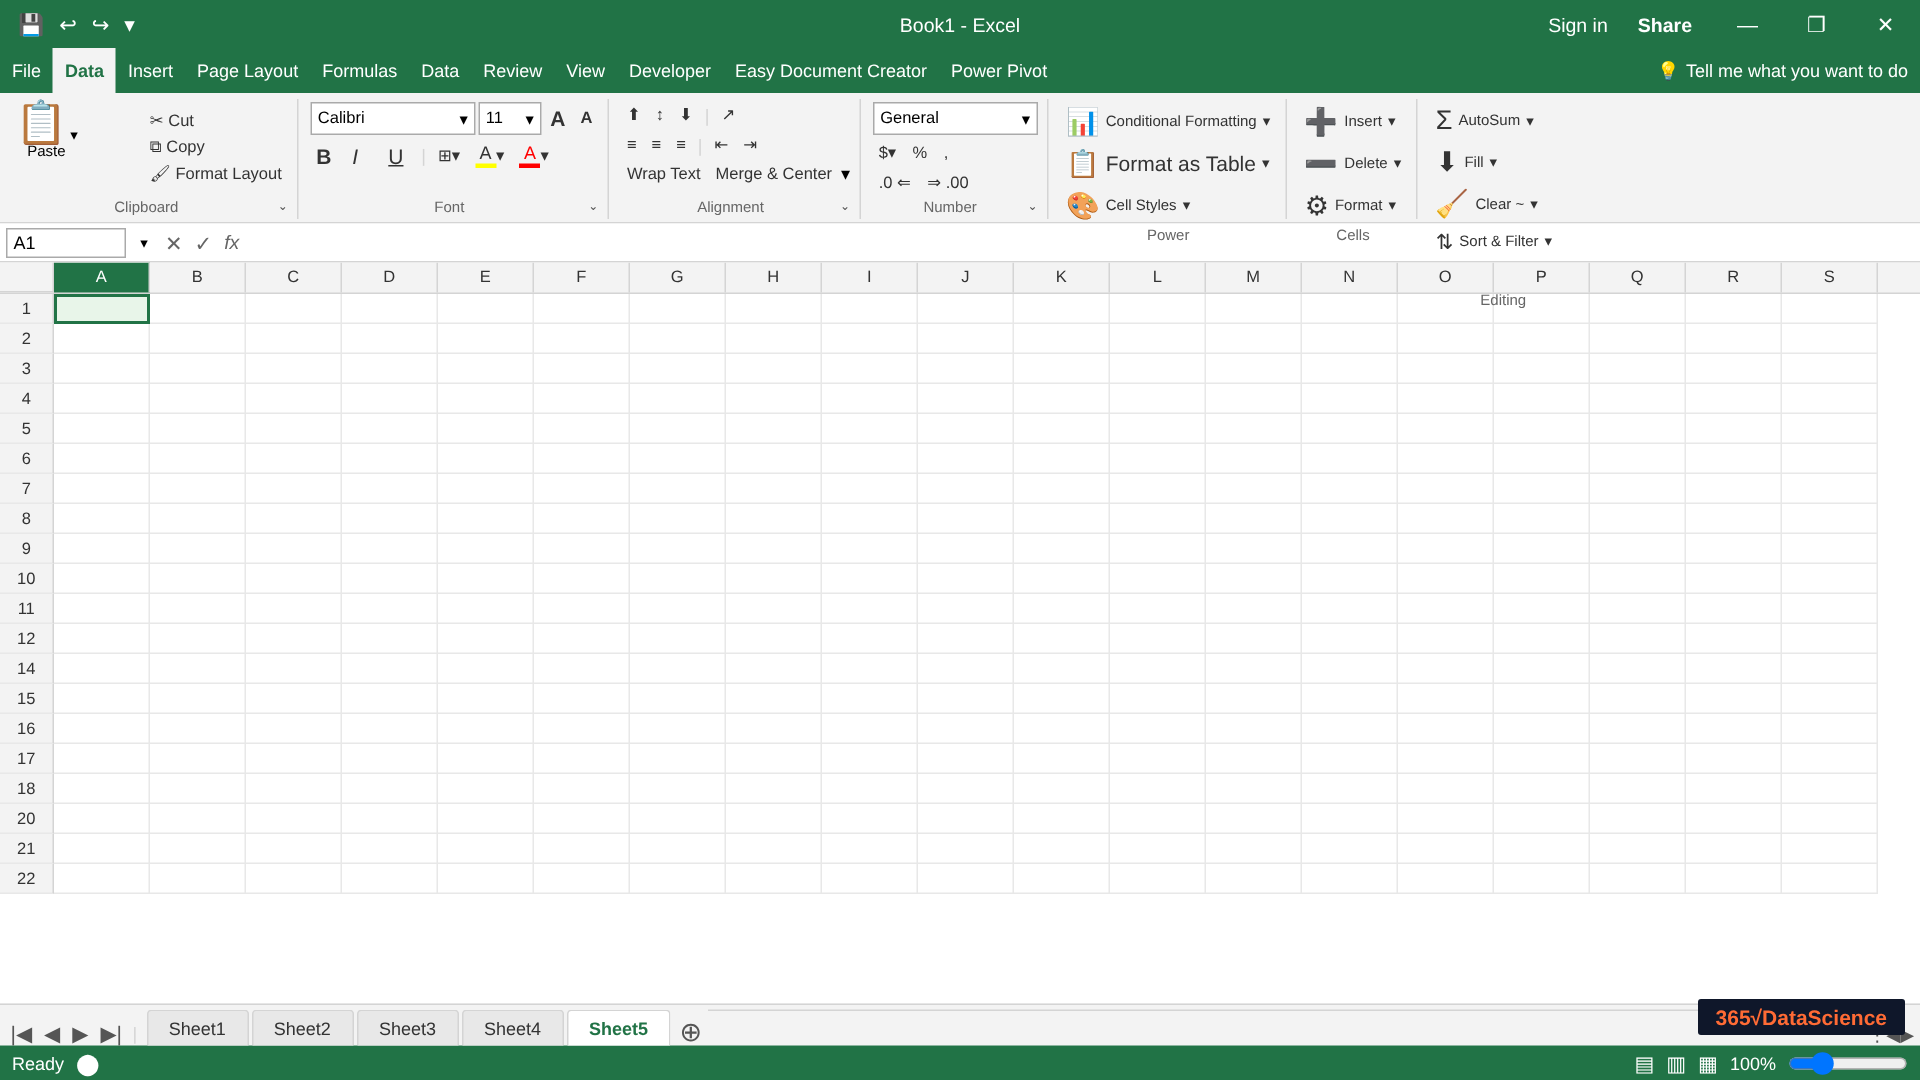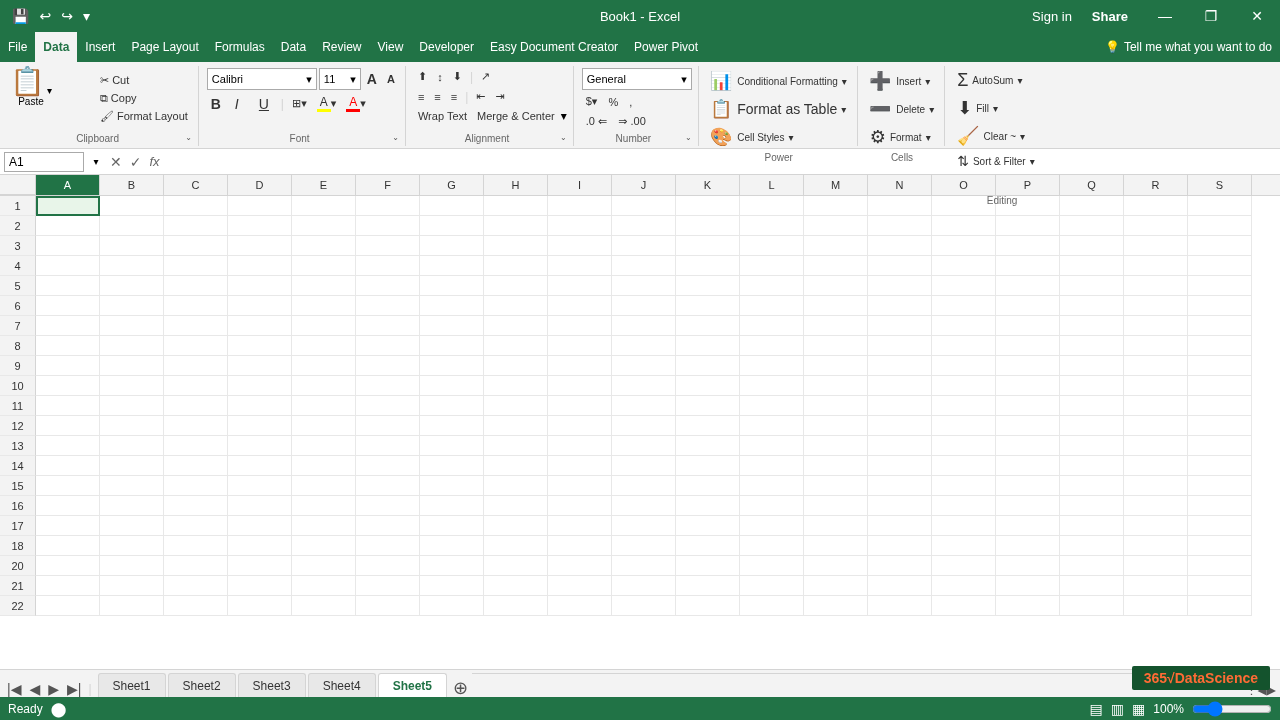--- a/index.html
+++ b/index.html
@@ -403,21 +403,21 @@
       align-items: center;
       justify-content: space-between;
       cursor: pointer;
     }
 
     
     #watermark {
       position: fixed;
       bottom: 30px;
       right: 10px;
-      background: #14532d;
+      background: #0f172a;
       color: white;
       padding: 4px 12px;
       font-size: 14px;
       font-weight: bold;
       border-radius: 2px;
       pointer-events: none;
       margin-top: 48px;
     }
     #watermark span { color: #ff6b35; }
 
@@ -991,42 +991,20 @@
         <div class="grid-cell"></div>
         <div class="grid-cell"></div>
         <div class="grid-cell"></div>
         <div class="grid-cell"></div>
         <div class="grid-cell"></div>
         <div class="grid-cell"></div>
         <div class="grid-cell"></div>
         <div class="grid-cell"></div>
       </div>
       <div class="grid-row">
-        <div class="row-header">13</div>
-        <div class="grid-cell"></div>
-        <div class="grid-cell"></div>
-        <div class="grid-cell"></div>
-        <div class="grid-cell"></div>
-        <div class="grid-cell"></div>
-        <div class="grid-cell"></div>
-        <div class="grid-cell"></div>
-        <div class="grid-cell"></div>
-        <div class="grid-cell"></div>
-        <div class="grid-cell"></div>
-        <div class="grid-cell"></div>
-        <div class="grid-cell"></div>
-        <div class="grid-cell"></div>
-        <div class="grid-cell"></div>
-        <div class="grid-cell"></div>
-        <div class="grid-cell"></div>
-        <div class="grid-cell"></div>
-        <div class="grid-cell"></div>
-        <div class="grid-cell"></div>
-      </div>
-      <div class="grid-row">
         <div class="row-header">14</div>
         <div class="grid-cell"></div>
         <div class="grid-cell"></div>
         <div class="grid-cell"></div>
         <div class="grid-cell"></div>
         <div class="grid-cell"></div>
         <div class="grid-cell"></div>
         <div class="grid-cell"></div>
         <div class="grid-cell"></div>
         <div class="grid-cell"></div>

